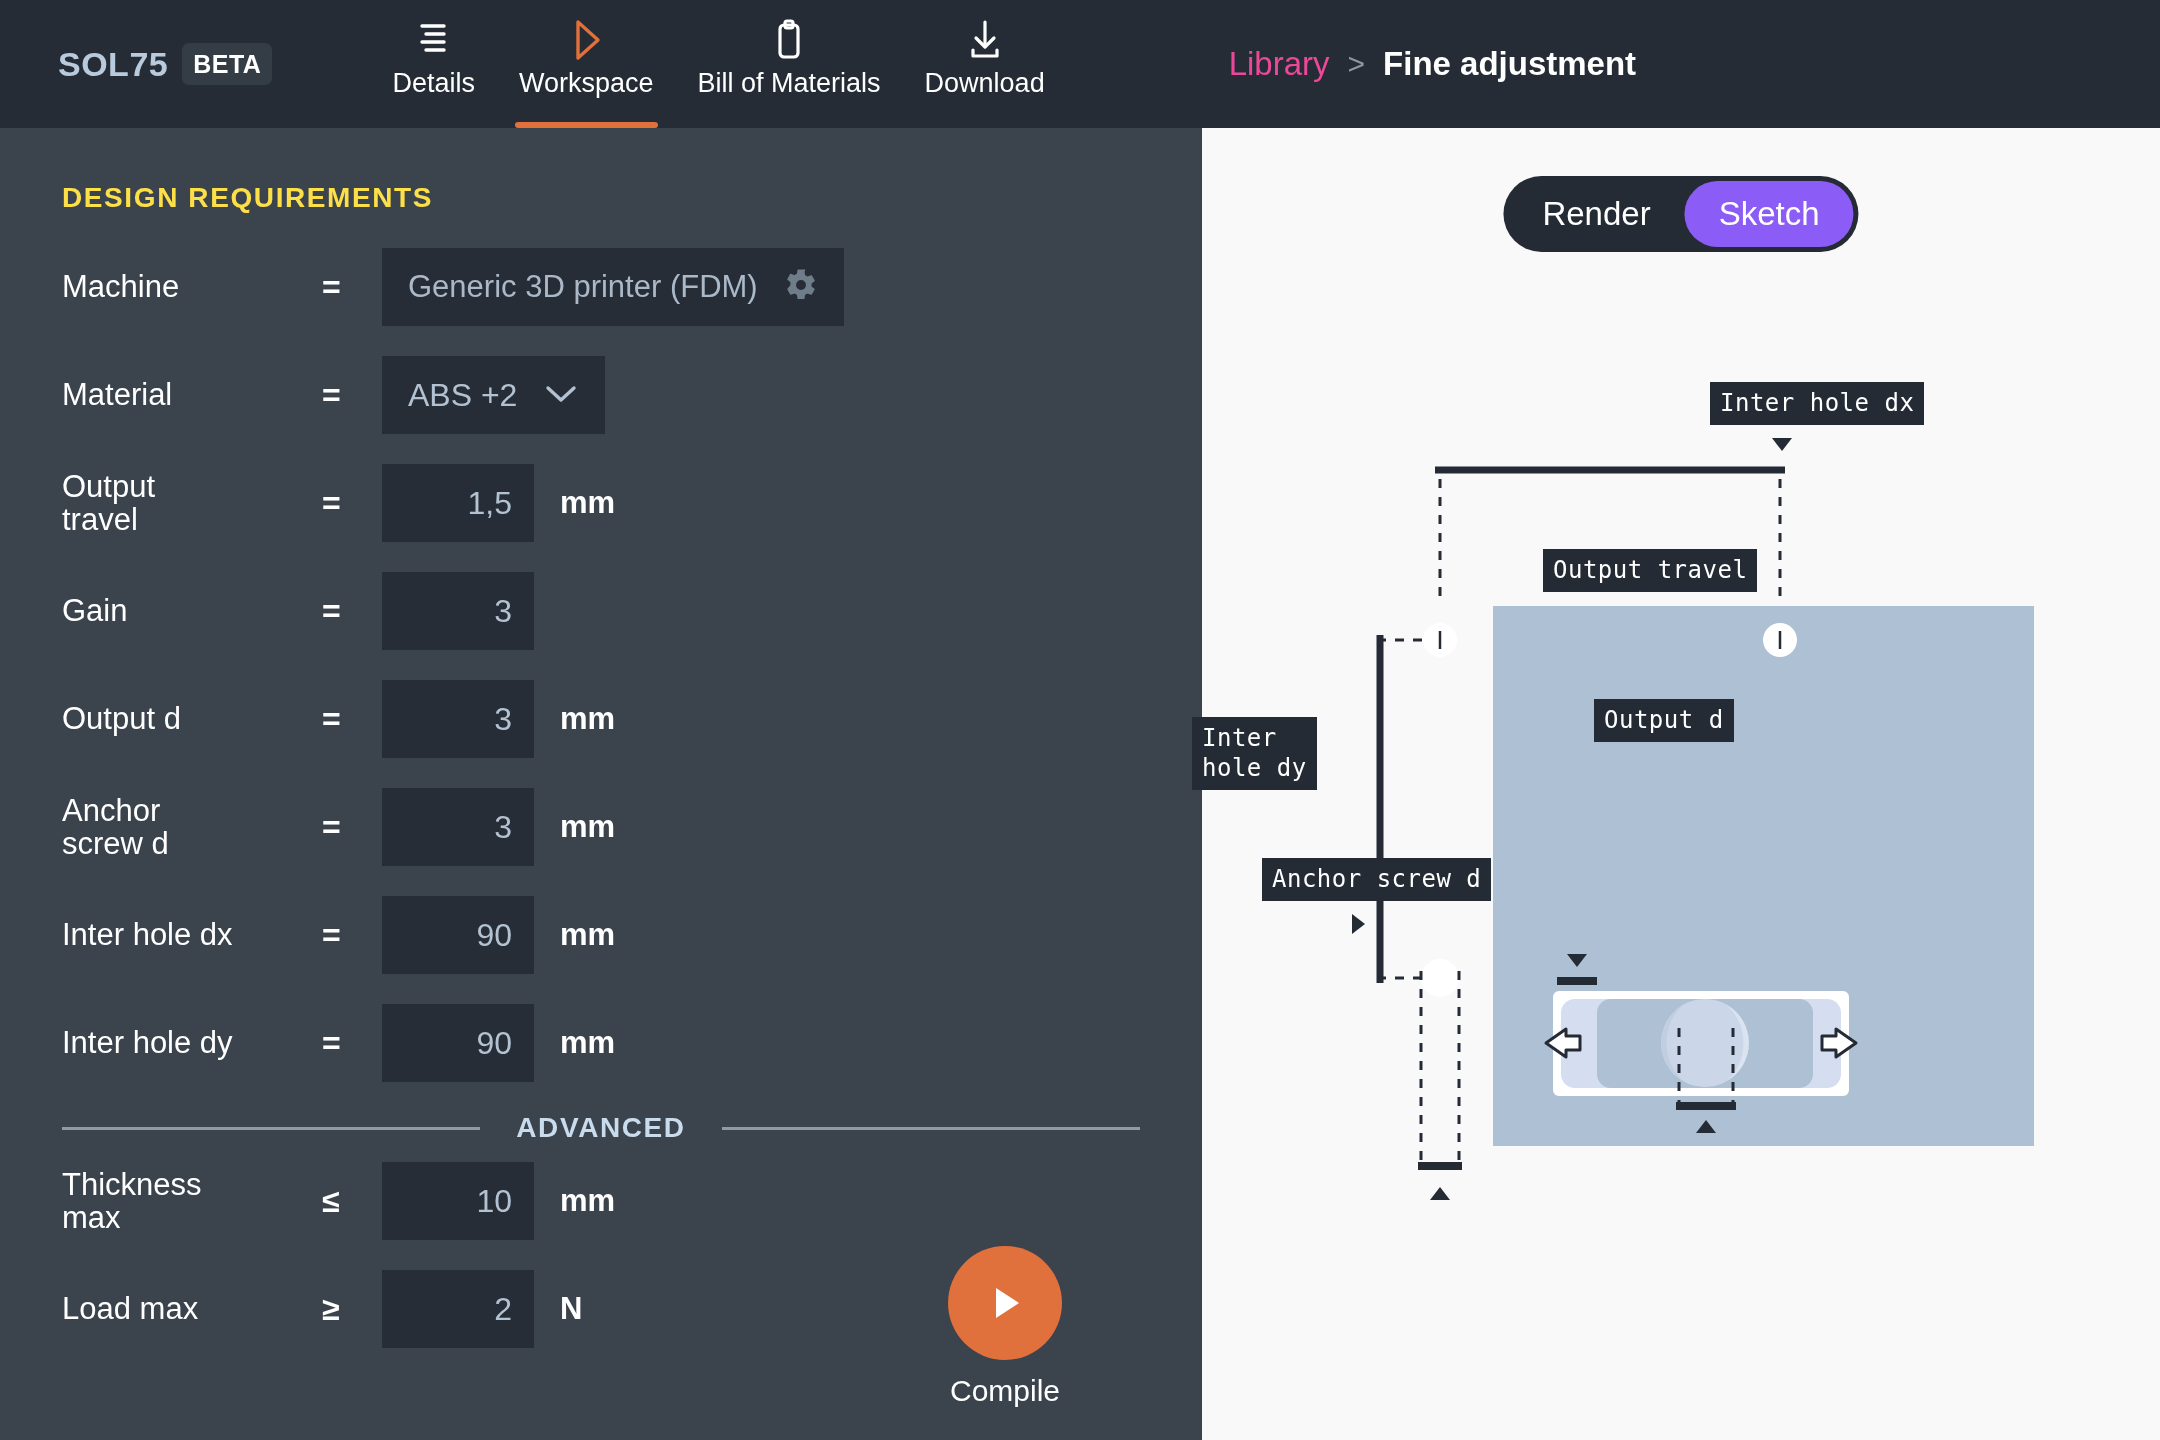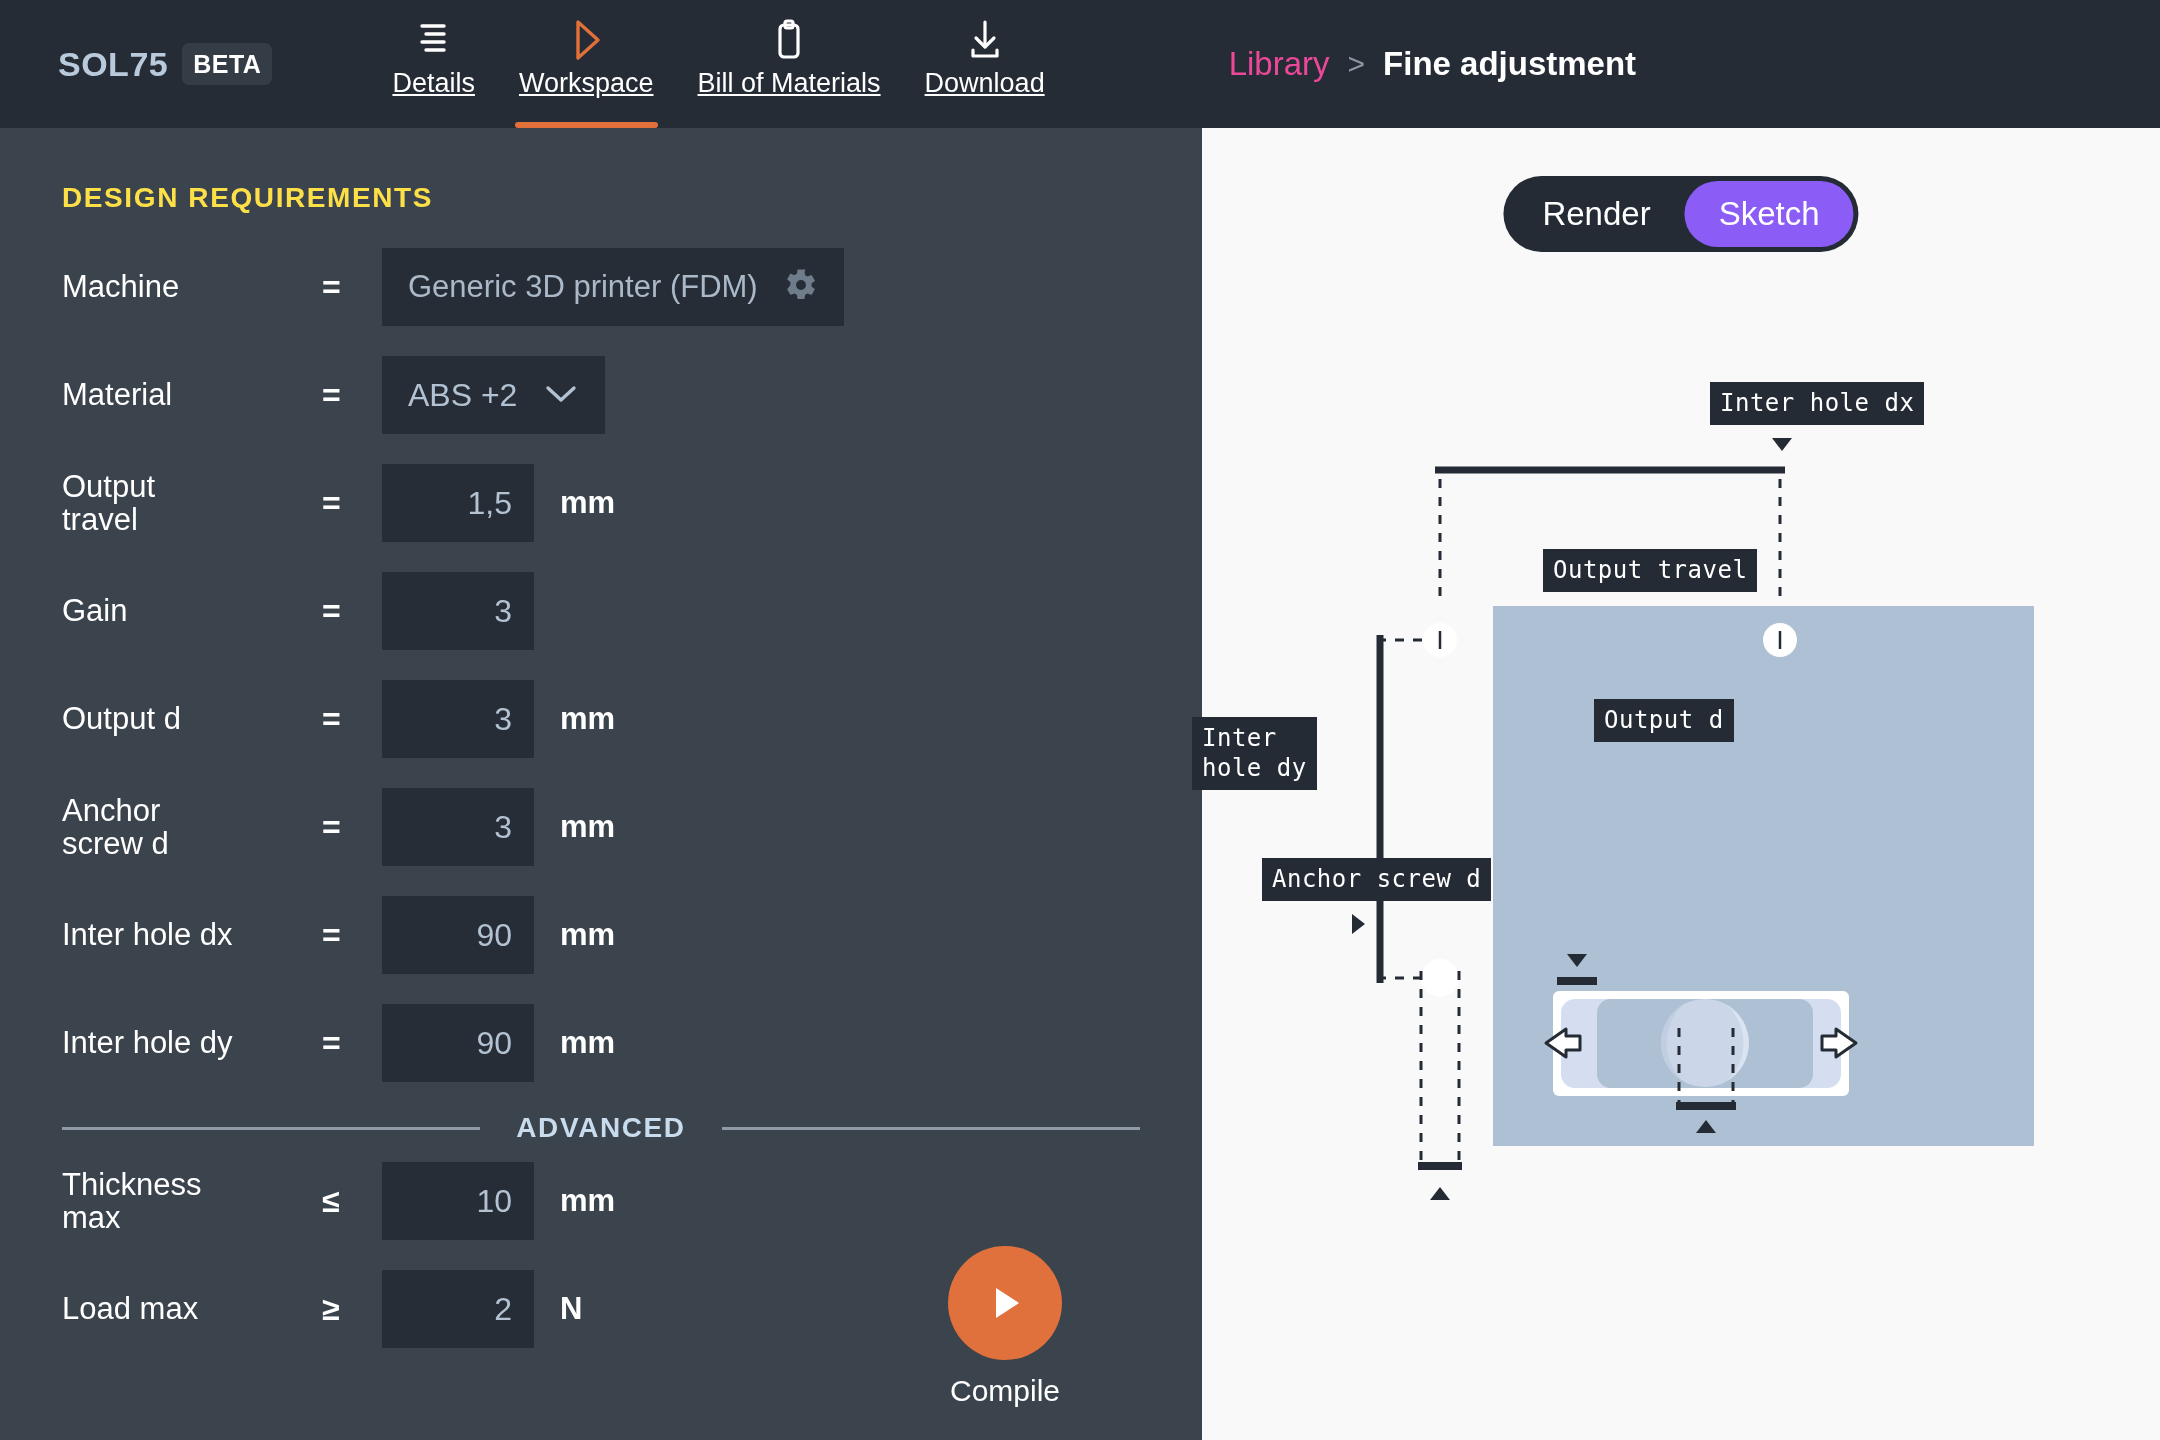--- a/index.html
+++ b/index.html
@@ -41,21 +41,20 @@
     display: flex; flex-direction: column; align-items: center;
     justify-content: flex-start;
     padding: 14px 22px 0;
     height: 128px;
     cursor: pointer;
   }
   .nav-icon { height: 52px; display: flex; align-items: center; justify-content: center; }
   .nav-label {
     font-size: 27px; color: #ffffff; margin-top: 2px;
     white-space: nowrap;
-    text-decoration: underline;
   }
   .nav-item.active .nav-label { color: #ffffff; }
   .nav-underline {
     position: absolute; bottom: 0; left: 18px; right: 18px;
     height: 6px; background: #e2703a; border-radius: 3px;
   }
 
   .breadcrumb {
     margin-left: 162px;
     display: flex; align-items: center; gap: 18px;

